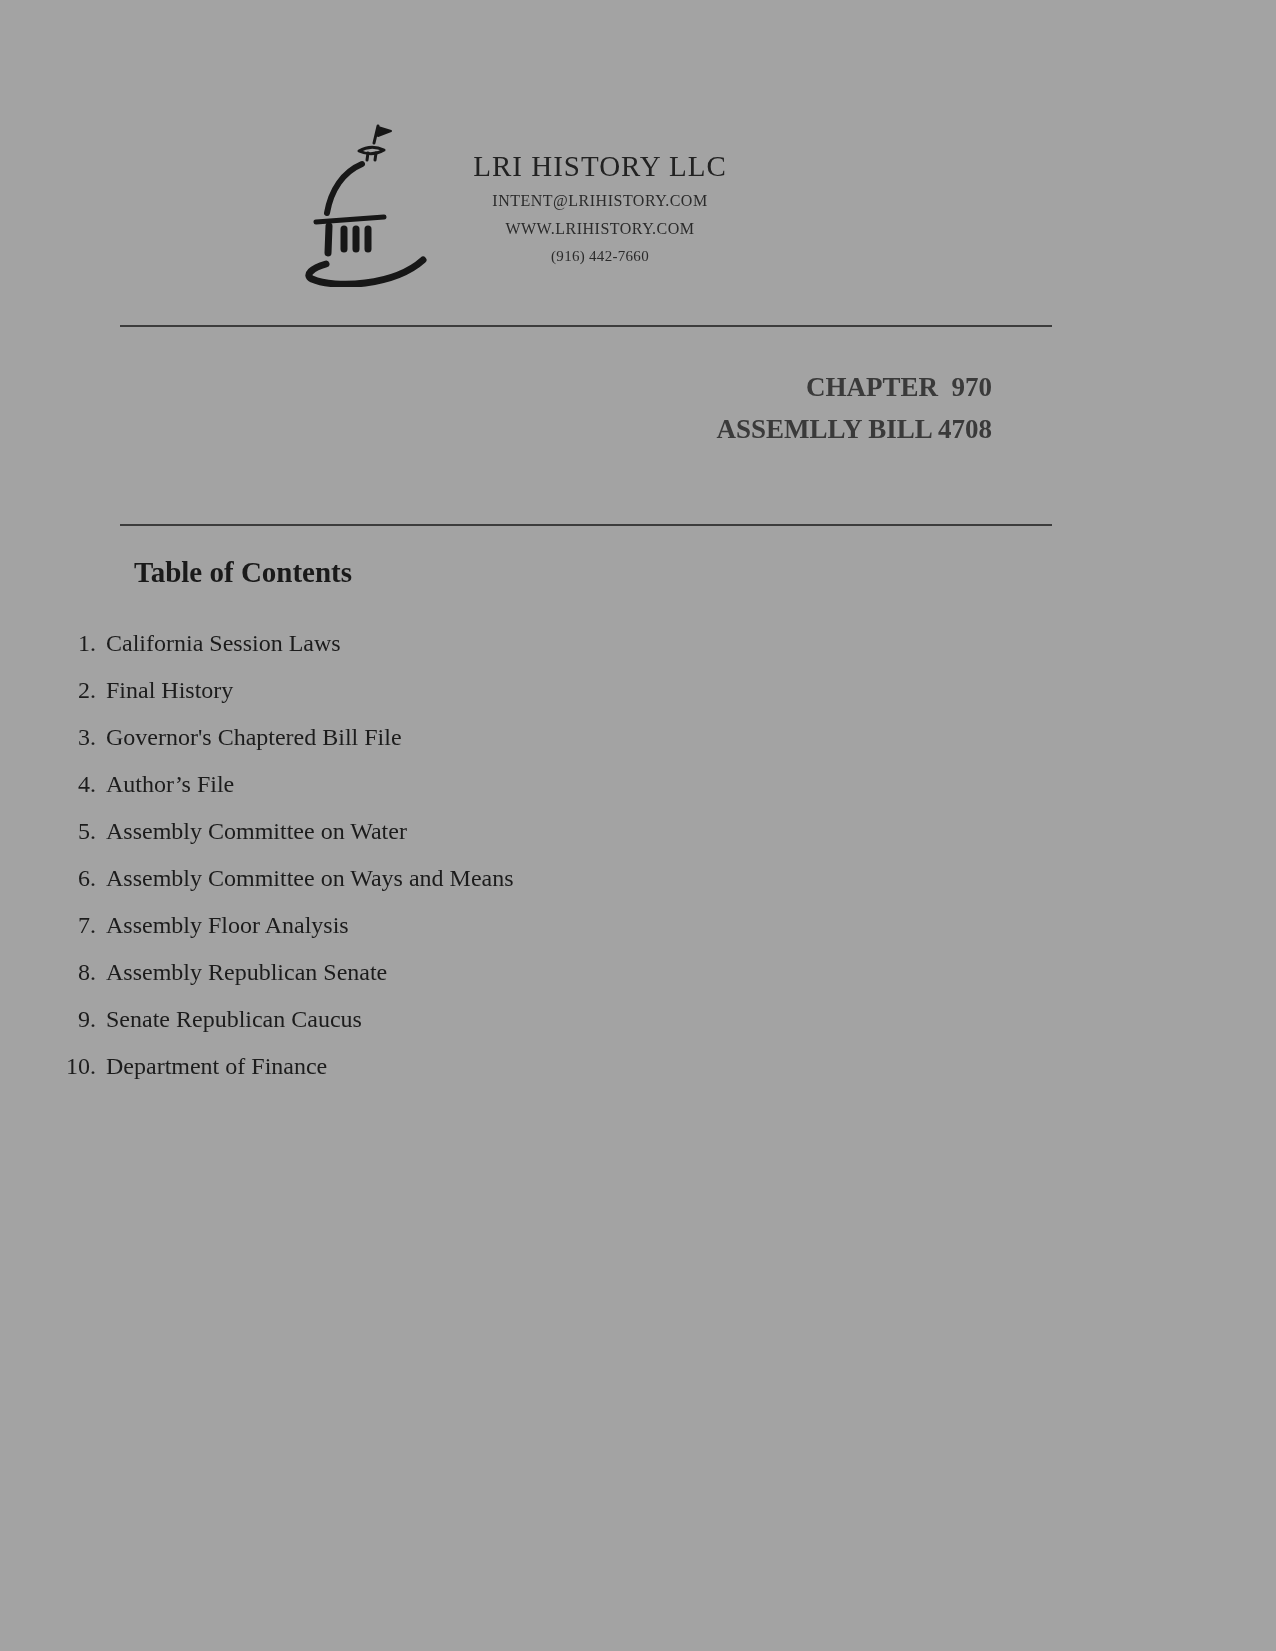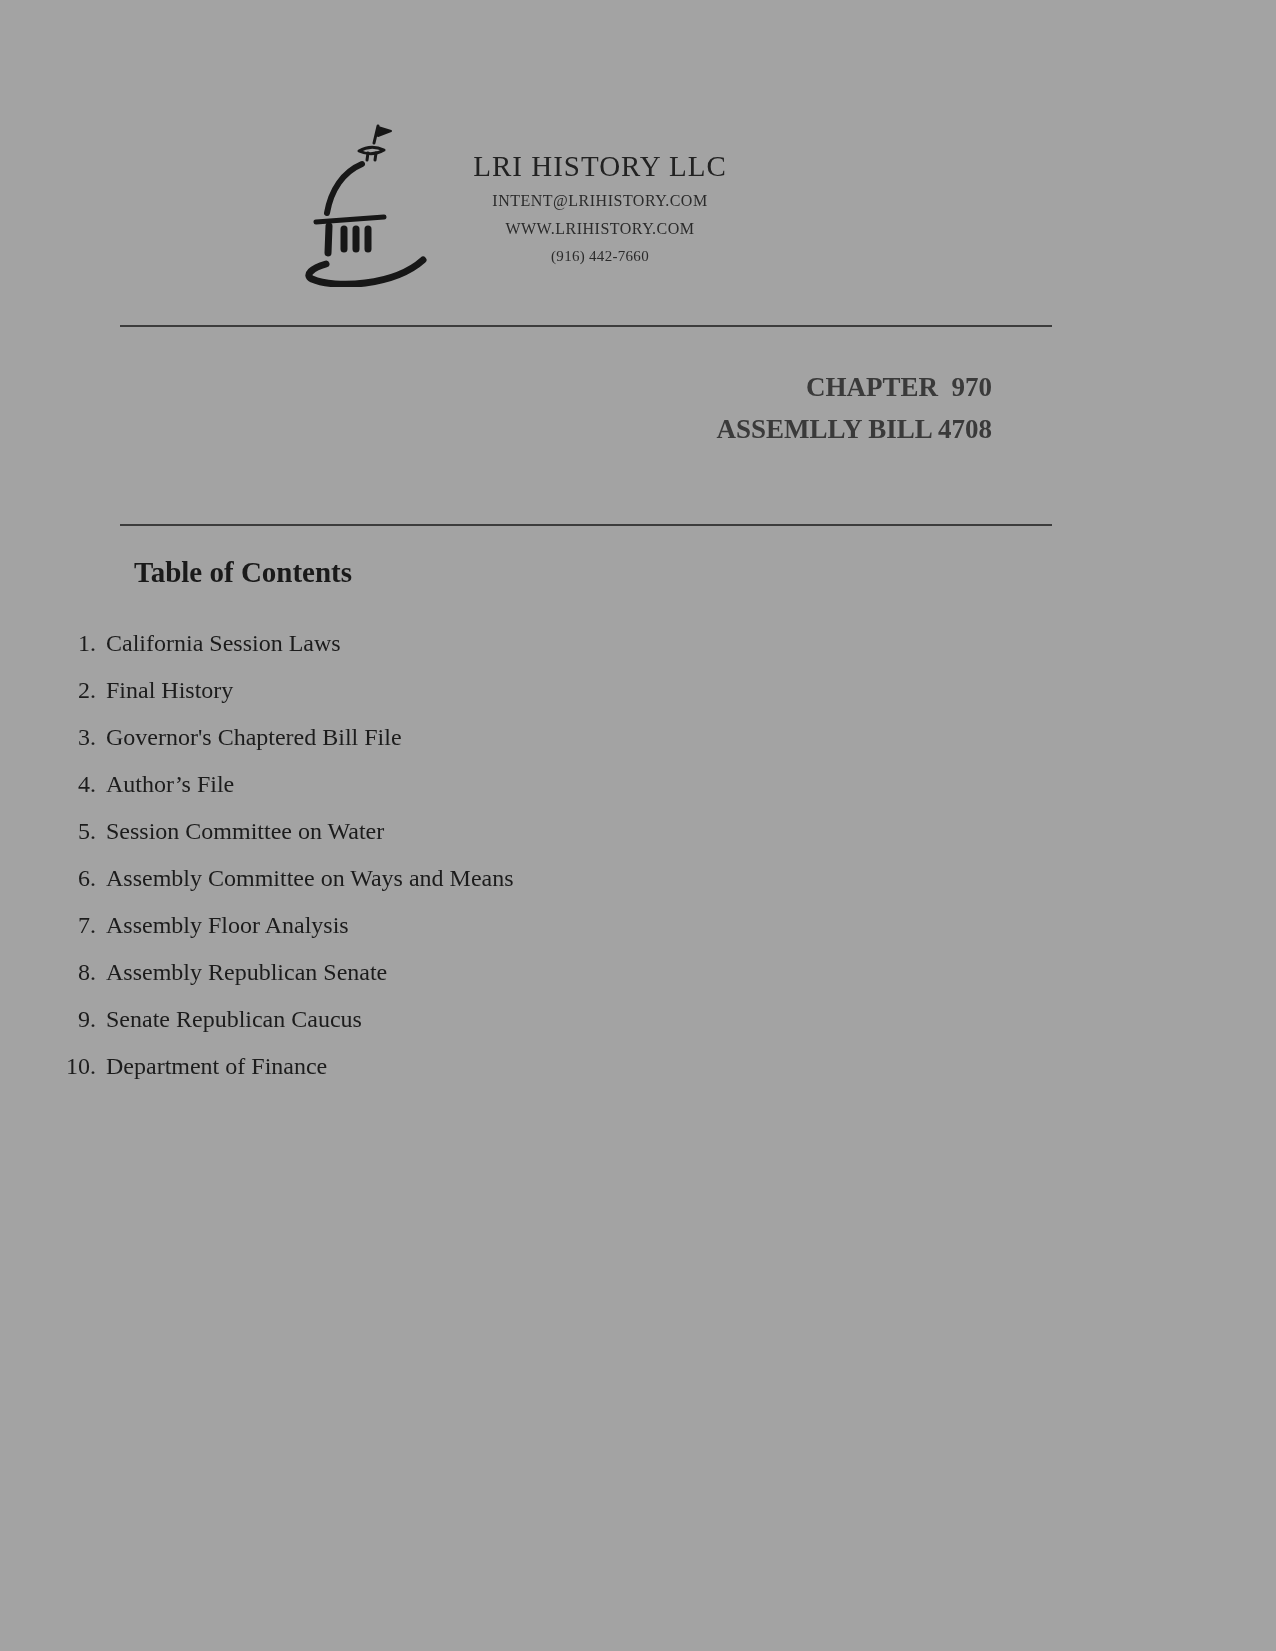--- a/index.html
+++ b/index.html
@@ -154,21 +154,21 @@
 
   <div class="rule rule-2"></div>
 
   <div class="toc-heading">Table of Contents</div>
 
   <ol class="toc-list">
     <li>California Session Laws</li>
     <li>Final History</li>
     <li>Governor's Chaptered Bill File</li>
     <li>Author’s File</li>
-    <li>Session Committee on Water</li>
+    <li>Assembly Committee on Water</li>
     <li>Assembly Committee on Ways and Means</li>
     <li>Assembly Floor Analysis</li>
     <li>Assembly Republican Senate</li>
     <li>Senate Republican Caucus</li>
     <li>Department of Finance</li>
   </ol>
 
 </div>
 
 </body></html>

